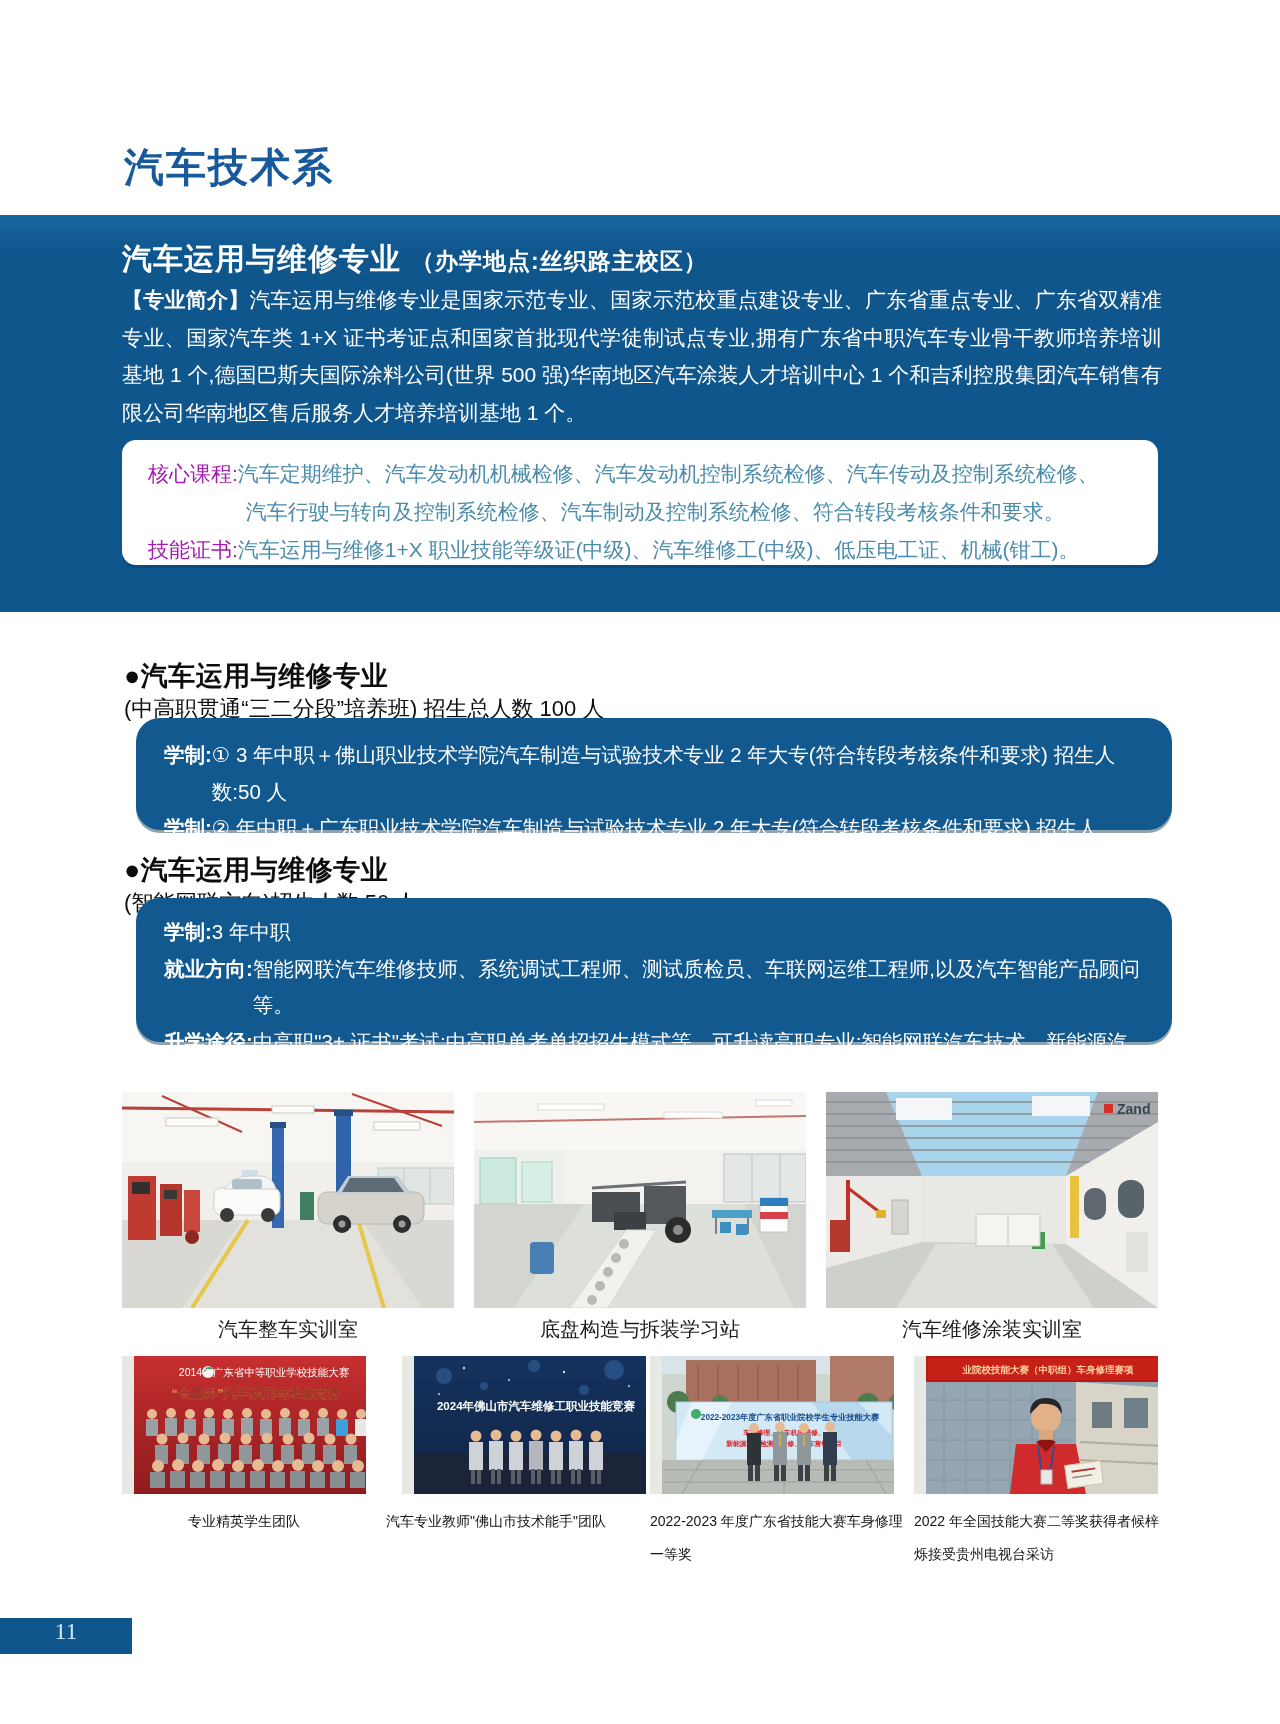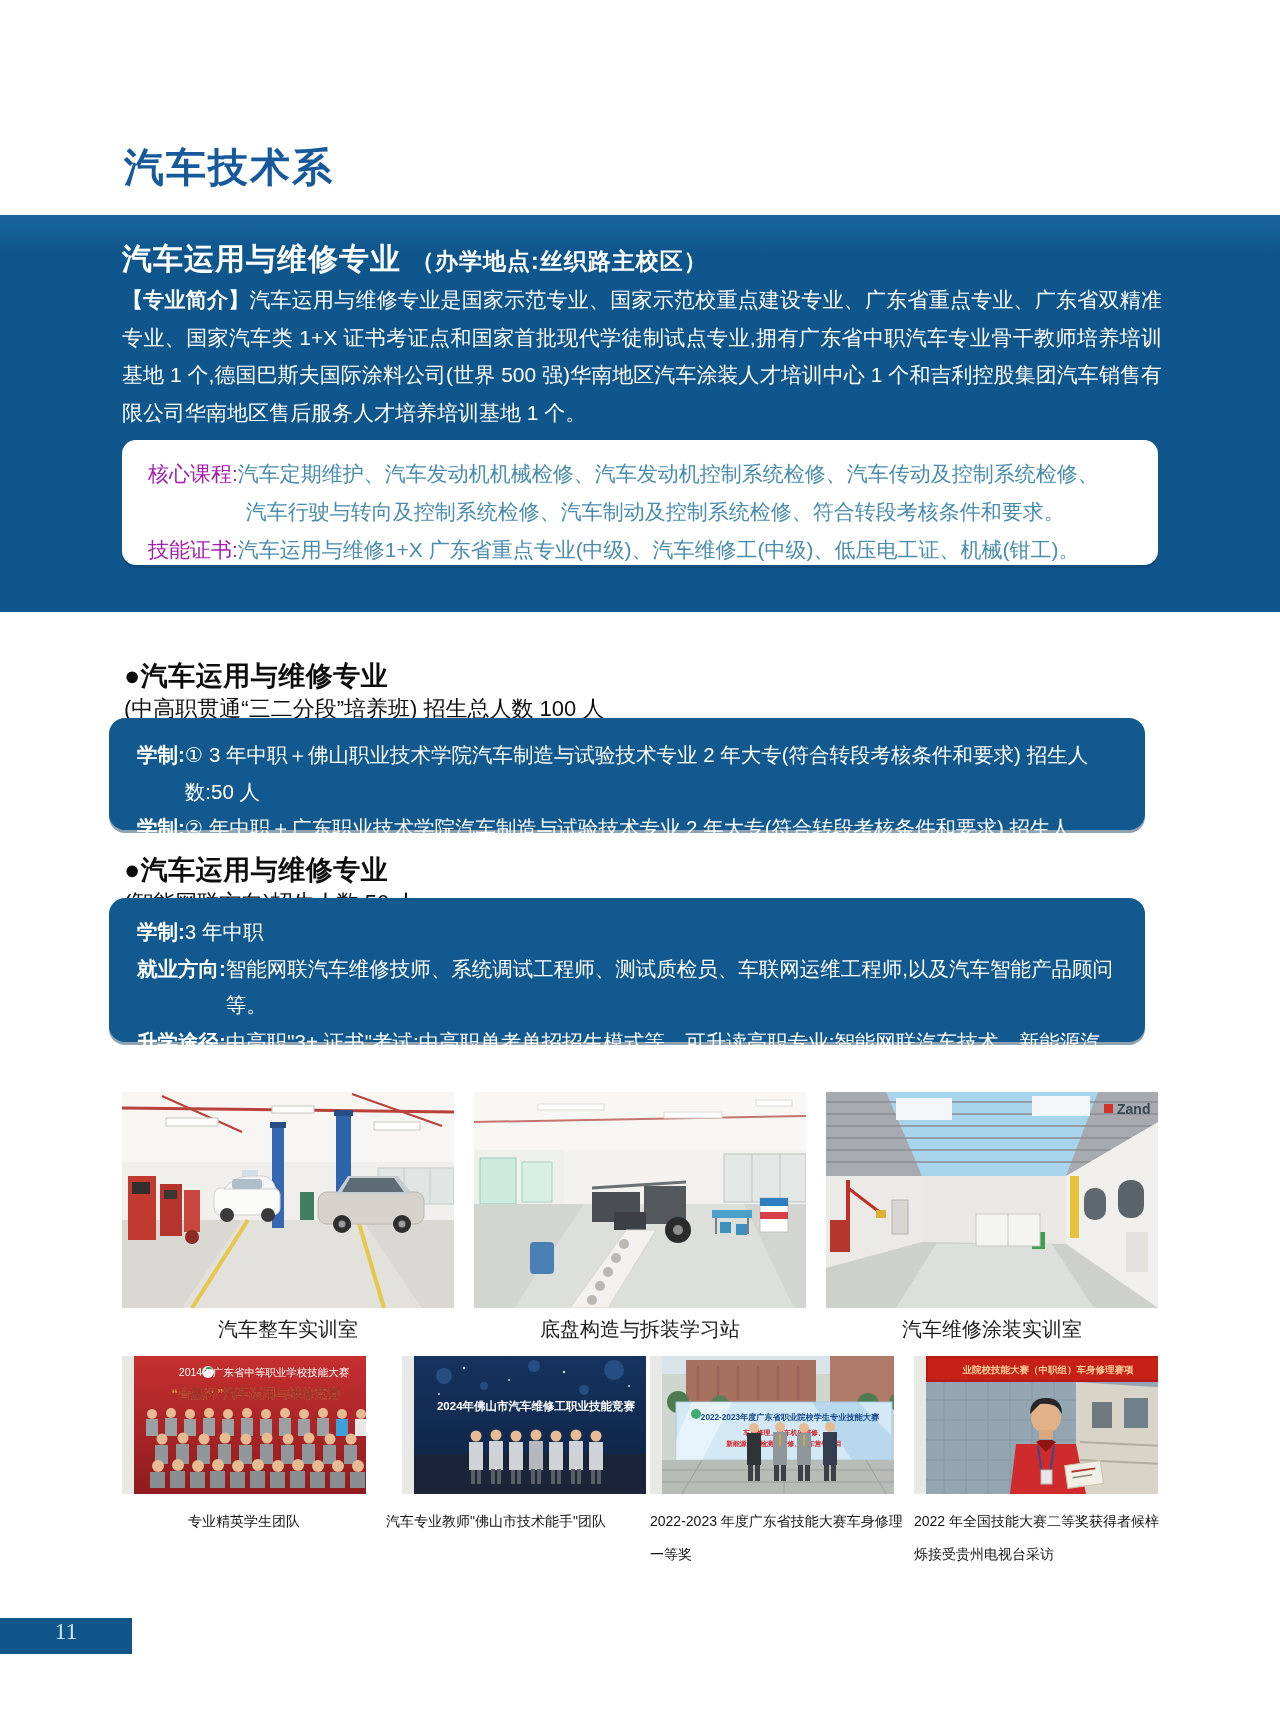--- a/index.html
+++ b/index.html
@@ -45,22 +45,22 @@
 
   
   .bullet-heading { display:flex; align-items:baseline; color:#0d0d0d;flex-direction:column; }
   .bullet-heading .bh1 { font-size:27px; font-weight:bold; letter-spacing:.5px; }
   .bullet-heading .bh2 { font-size:22px; font-weight:500; margin-left:2px; }
   #heading1 { left:122px; top:658px; }
   #heading2 { left:122px; top:852px; }
 
   
   .blue-box {
-    position:absolute; left:109px; width:1036px;
-    background:#11598f; border-radius:16px; color:#ffffff;
+    position:absolute; left:136px; width:1036px;
+    background:#11598f; border-radius:24px; color:#ffffff;
     box-shadow:0 3px 0 rgba(6,48,80,.45);
   }
   #program1-box { top:718px; height:112px; padding:19px 28px 0 28px; }
   #program2-box { top:898px; height:144px; padding:16px 28px 0 28px; }
   .blue-box .info-line { font-size:20.5px; line-height:36.5px; }
   .blue-box .label { color:#ffffff; font-weight:bold; }
   .blue-box .txt { color:#ffffff; }
 
   
   .photo { position:absolute; overflow:hidden; background:#e8e8e4; }
@@ -105,21 +105,21 @@
     <div id="courses-box">
       <div class="info-line">
         <span class="label">核心课程:</span>
         <div class="txt">
           <div>汽车定期维护、汽车发动机机械检修、汽车发动机控制系统检修、汽车传动及控制系统检修、</div>
           <div class="indent2">汽车行驶与转向及控制系统检修、汽车制动及控制系统检修、符合转段考核条件和要求。</div>
         </div>
       </div>
       <div class="info-line">
         <span class="label">技能证书:</span>
-        <div class="txt">汽车运用与维修1+X 广东省重点专业(中级)、汽车维修工(中级)、低压电工证、机械(钳工)。</div>
+        <div class="txt">汽车运用与维修1+X 职业技能等级证(中级)、汽车维修工(中级)、低压电工证、机械(钳工)。</div>
       </div>
     </div>
   </div>
 
   <div id="heading1" class="abs bullet-heading">
     <span class="bh1">●汽车运用与维修专业</span>
     <span class="bh2">(中高职贯通“三二分段”培养班) 招生总人数 100 人</span>
   </div>
 
   <div id="program1-box" class="blue-box">

